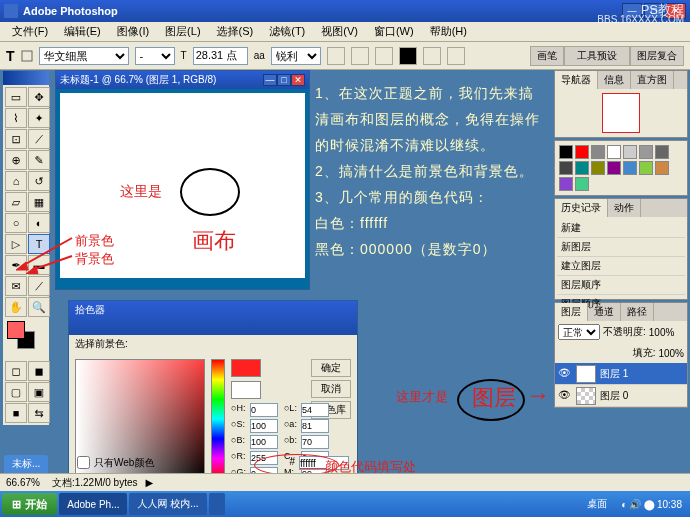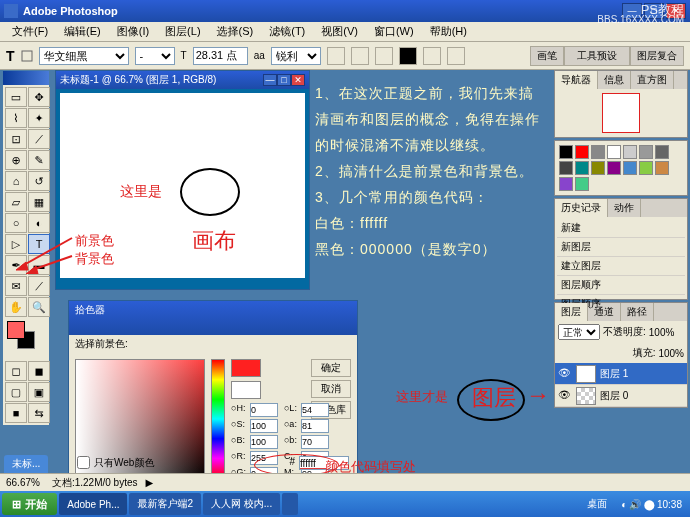--- a/index.html
+++ b/index.html
@@ -386,21 +386,20 @@
   <span style="margin-left:12px">文档:1.22M/0 bytes</span>
   <span style="margin-left:8px">▶</span>
 </div>
 
 <div class="taskbar">
   <div class="start-btn">
     <span>⊞</span>
     <span>开始</span>
   </div>
   <div class="task-item active">Adobe Ph...</div>
-  <div class="task-item">最新客户端2</div>
   <div class="task-item">人人网 校内...</div>
   <div class="task-item"></div>
   <div class="tb-spacer"></div>
   <div class="task-item" style="background:transparent">桌面</div>
   <div class="systray">
     <span>◐</span>
     <span>🔊</span>
     <span>⬤</span>
     <span>10:38</span>
   </div>

